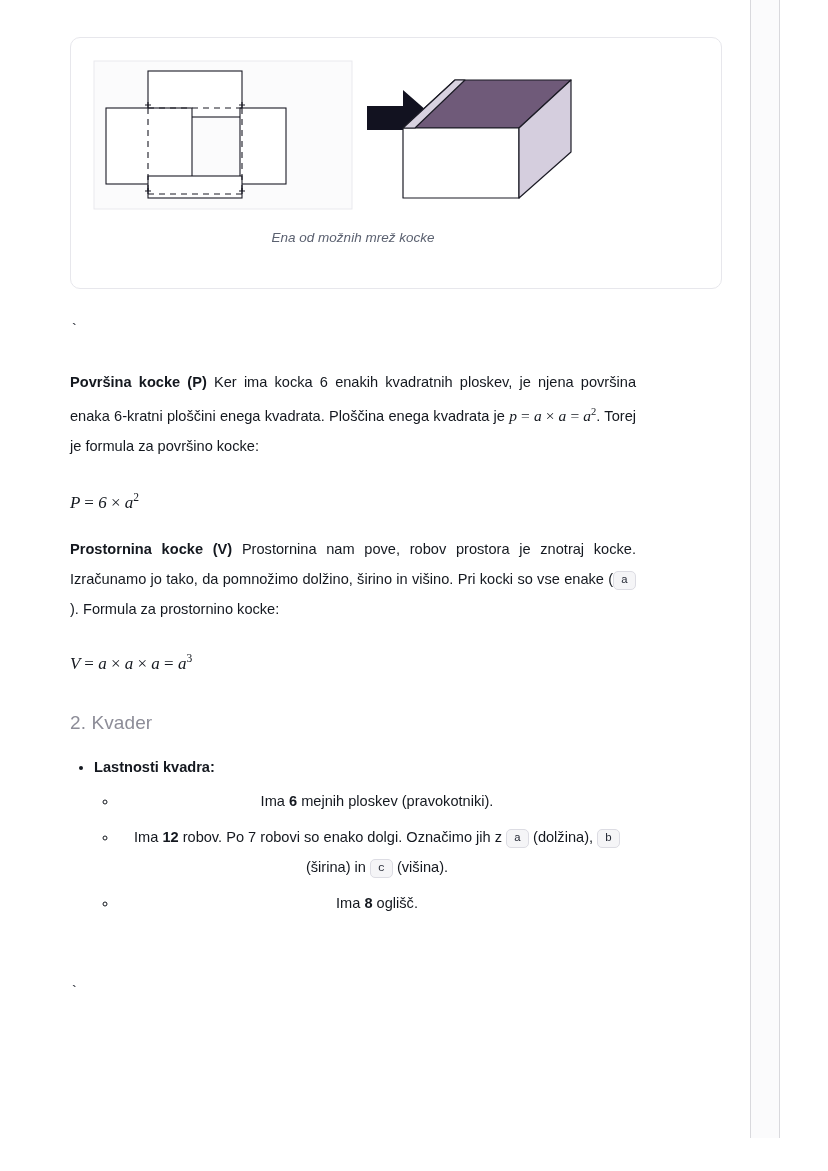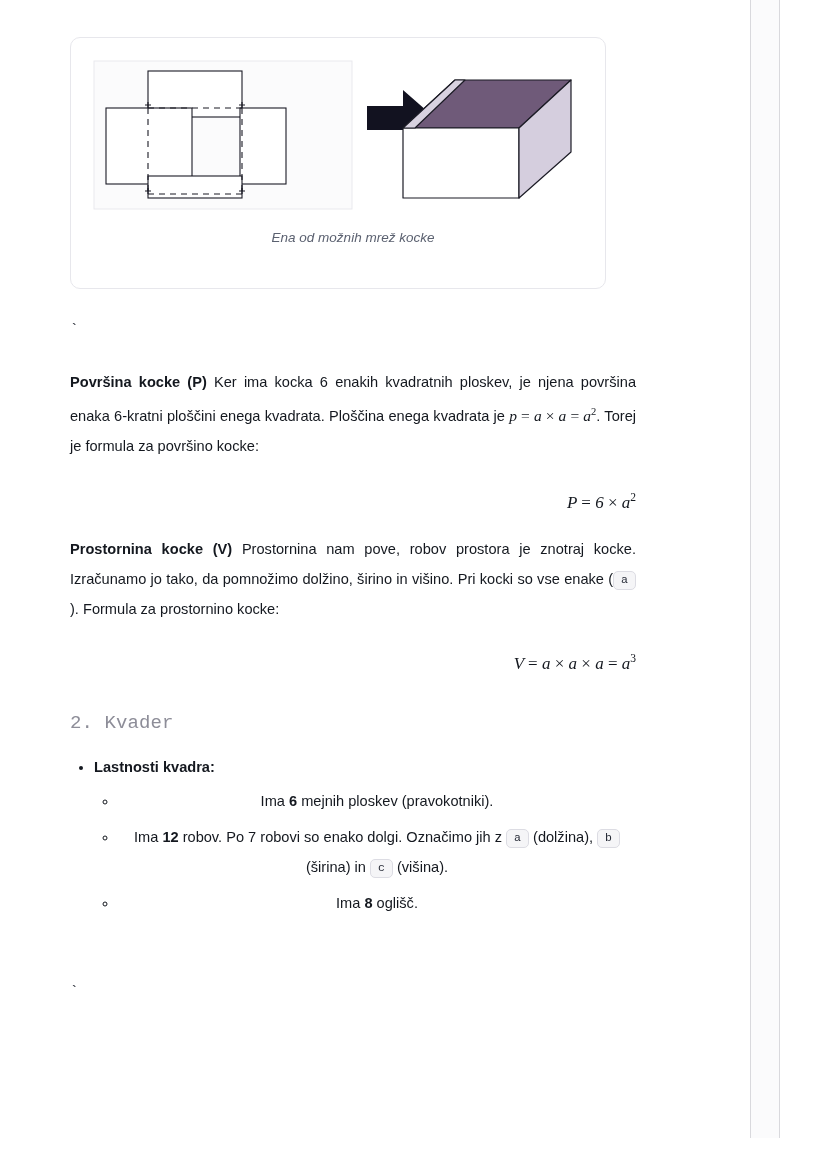--- a/index.html
+++ b/index.html
@@ -57,21 +57,21 @@
     left: 70px;
     top: 0;
     width: 566px;
   }
 
   
   .figure-card {
     position: absolute;
     left: 70px;
     top: 37px;
-    width: 536px;
+    width: 652px;
     height: 252px;
     border: 1px solid #e7e7ec;
     border-radius: 10px;
     background: #ffffff;
     box-sizing: border-box;
   }
   .figure-inner {
     position: absolute;
     left: 22px;
     top: 22px;
@@ -114,21 +114,21 @@
     font-size: 15.5px;
   }
   .math .op { font-style: normal; }
   sup.exp {
     font-size: 0.68em;
     vertical-align: super;
     font-style: normal;
   }
 
   .formula {
-    text-align: right;
+    text-align: left;
     font-family: "Liberation Serif", serif;
     font-size: 17px;
     font-style: italic;
     color: #14181f;
   }
   .formula .op { font-style: normal; }
 
   
   .chip {
     display: inline-block;
@@ -143,21 +143,20 @@
     vertical-align: 1px;
   }
 
   
   h2.section {
     margin: 0;
     font-size: 19px;
     font-weight: normal;
     color: #8d8d98;
     letter-spacing: 0.1px;
-    font-family: Liberation Mono, monospace;
   }
 
   
   ul.lvl1 {
     margin: 0;
     padding-left: 24px;
     list-style: disc;
   }
   ul.lvl1 > li {
     font-size: 14.6px;

